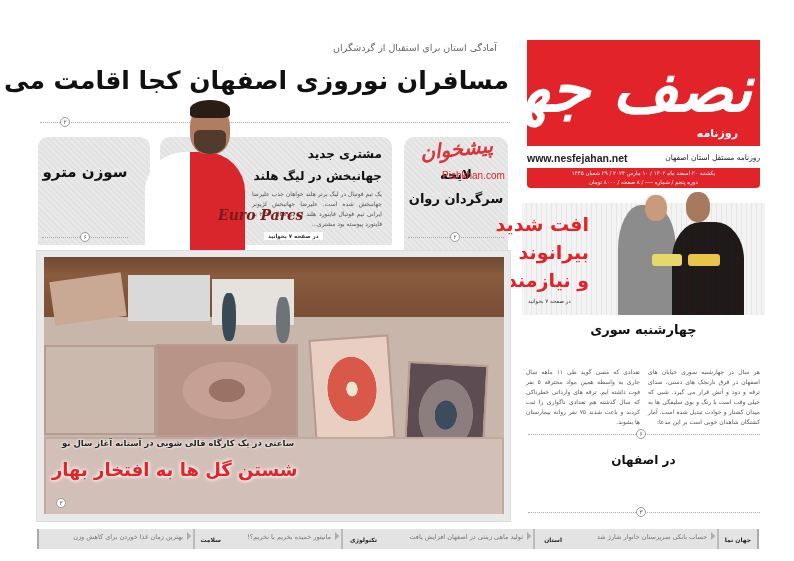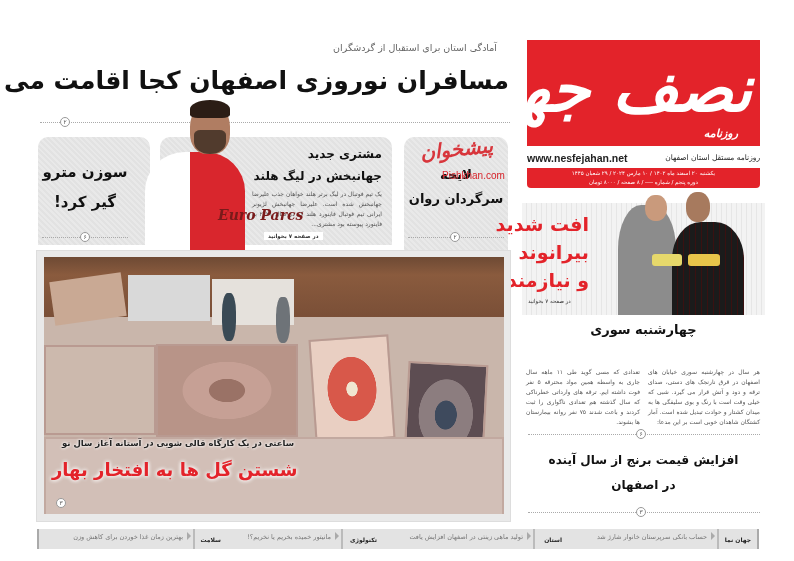--- a/index.html
+++ b/index.html
@@ -3,21 +3,21 @@
 <meta charset="utf-8">
 <style>
   * { box-sizing: border-box; margin: 0; padding: 0; }
   html, body { width: 794px; height: 561px; background: #ffffff; overflow: hidden; }
   body { position: relative; font-family: "DejaVu Sans", sans-serif; color: #1a1a1a; }
   .rtl { direction: rtl; }
 
   
   .logo-box { position: absolute; left: 527px; top: 40px; width: 233px; height: 106px; background: #e3232a; overflow: hidden; }
   .logo-text { position: absolute; right: 8px; top: 4px; font-family: "DejaVu Serif", serif; font-size: 64px; font-weight: bold; font-style: italic; color: #fff; line-height: 90px; letter-spacing: -3px; direction: rtl; white-space: nowrap; }
-  .logo-box .logo-small { position: absolute; right: 22px; bottom: 6px; font-size: 11px; color: #fff; font-weight: bold; font-style: italic; direction: rtl; }
+  .logo-box .logo-small { position: absolute; right: 22px; bottom: 6px; font-size: 11px; color: #fff; font-weight: bold; direction: rtl; }
   .site-url { position: absolute; left: 527px; top: 152px; font-family: "Liberation Sans", sans-serif; font-size: 10.5px; font-weight: bold; color: #222; }
   .tagline { position: absolute; right: 34px; top: 153px; font-size: 7.5px; color: #222; direction: rtl; }
   .date-strip { position: absolute; left: 527px; top: 168px; width: 233px; height: 20px; background: #e3232a; border-radius: 0 0 4px 4px; color: #fff; font-size: 5.5px; text-align: center; line-height: 9px; padding-top: 1px; direction: rtl; }
 
   
   .kicker { position: absolute; right: 297px; top: 42px; font-size: 9.5px; color: #666; direction: rtl; }
   .main-headline { position: absolute; right: 285px; top: 66px; font-family: "DejaVu Sans", sans-serif; font-size: 25px; font-weight: bold; color: #111; direction: rtl; letter-spacing: -0.5px; white-space: nowrap; }
   .dotted { position: absolute; border-top: 1px dotted #aaa; height: 0; }
   .page-ref { position: absolute; width: 10px; height: 10px; border: 1px solid #999; border-radius: 50%; background: #fff; font-size: 6px; text-align: center; line-height: 8px; color: #555; }
 
@@ -93,21 +93,20 @@
 </div>
 
 <div class="kicker">آمادگی استان برای استقبال از گردشگران</div>
 <div class="main-headline">مسافران نوروزی اصفهان کجا اقامت می کنند؟</div>
 <div class="dotted" style="left:40px; top:122px; width:470px;"></div>
 <div class="page-ref" style="left:60px; top:117px;">۲</div>
 
 <div class="grey-box" style="left:38px; top:137px; width:112px; height:108px;padding-left:30px;">
   <div class="box-title" style="left:0; top:20px; width:94px; font-size:15px; line-height:30px;">
     <div>سوزن مترو</div>
-    <div>گیر کرد!</div>
   </div>
   <div class="dotted" style="left:4px; top:100px; width:86px;"></div>
   <div class="page-ref" style="left:42px; top:95px;">۶</div>
 </div>
 
 <div class="grey-box" style="left:160px; top:137px; width:232px; height:108px;">
   <div class="box-title" style="right:10px; top:6px; font-size:12px; line-height:22px; text-align:right;">
     <div>مشتری جدید</div>
     <div>جهانبخش در لیگ هلند</div>
   </div>
@@ -147,21 +146,20 @@
 
 <div class="story-title" style="left:522px; top:318px; width:243px; font-size:13px; line-height:24px;">
   <div>چهارشنبه سوری</div>
 </div>
 <div class="col-text" style="left:648px; top:367px; width:112px;">هر سال در چهارشنبه سوری خیابان های اصفهان در قرق نارنجک های دستی، صدای ترقه و دود و آتش قرار می گیرد. شبی که خیلی وقت است با رنگ و بوی سلیقگی ها به میدان کشتار و حوادث تبدیل شده است. آمار کشتگان شاهدان خوبی است بر این مدعا:</div>
 <div class="col-text" style="left:526px; top:367px; width:114px;">تعدادی که مسی گوید طی ۱۱ ماهه سال جاری به واسطه همین مواد محترقه ۵ نفر فوت داشته ایم. ترقه های وارداتی خطرناکی که سال گذشته هم تعدادی ناگواری را ثبت کردند و باعث شدند ۷۵ نفر روانه بیمارستان ها بشوند.</div>
 <div class="dotted" style="left:528px; top:434px; width:232px;"></div>
 <div class="page-ref" style="left:636px; top:429px;">۶</div>
 
 <div class="story-title" style="left:522px; top:448px; width:243px; font-size:12px; line-height:25px;">
-  <div>افزایش قیمت برنج از سال آینده</div>
   <div>در اصفهان</div>
 </div>
 <div class="dotted" style="left:528px; top:512px; width:232px;"></div>
 <div class="page-ref" style="left:636px; top:507px;">۳</div>
 
 <div class="carpet-frame"></div>
 <div class="carpet-photo">
   <div class="c-wall"></div>
   <div class="c-floor"></div>
   <div class="c-hang0"></div>

